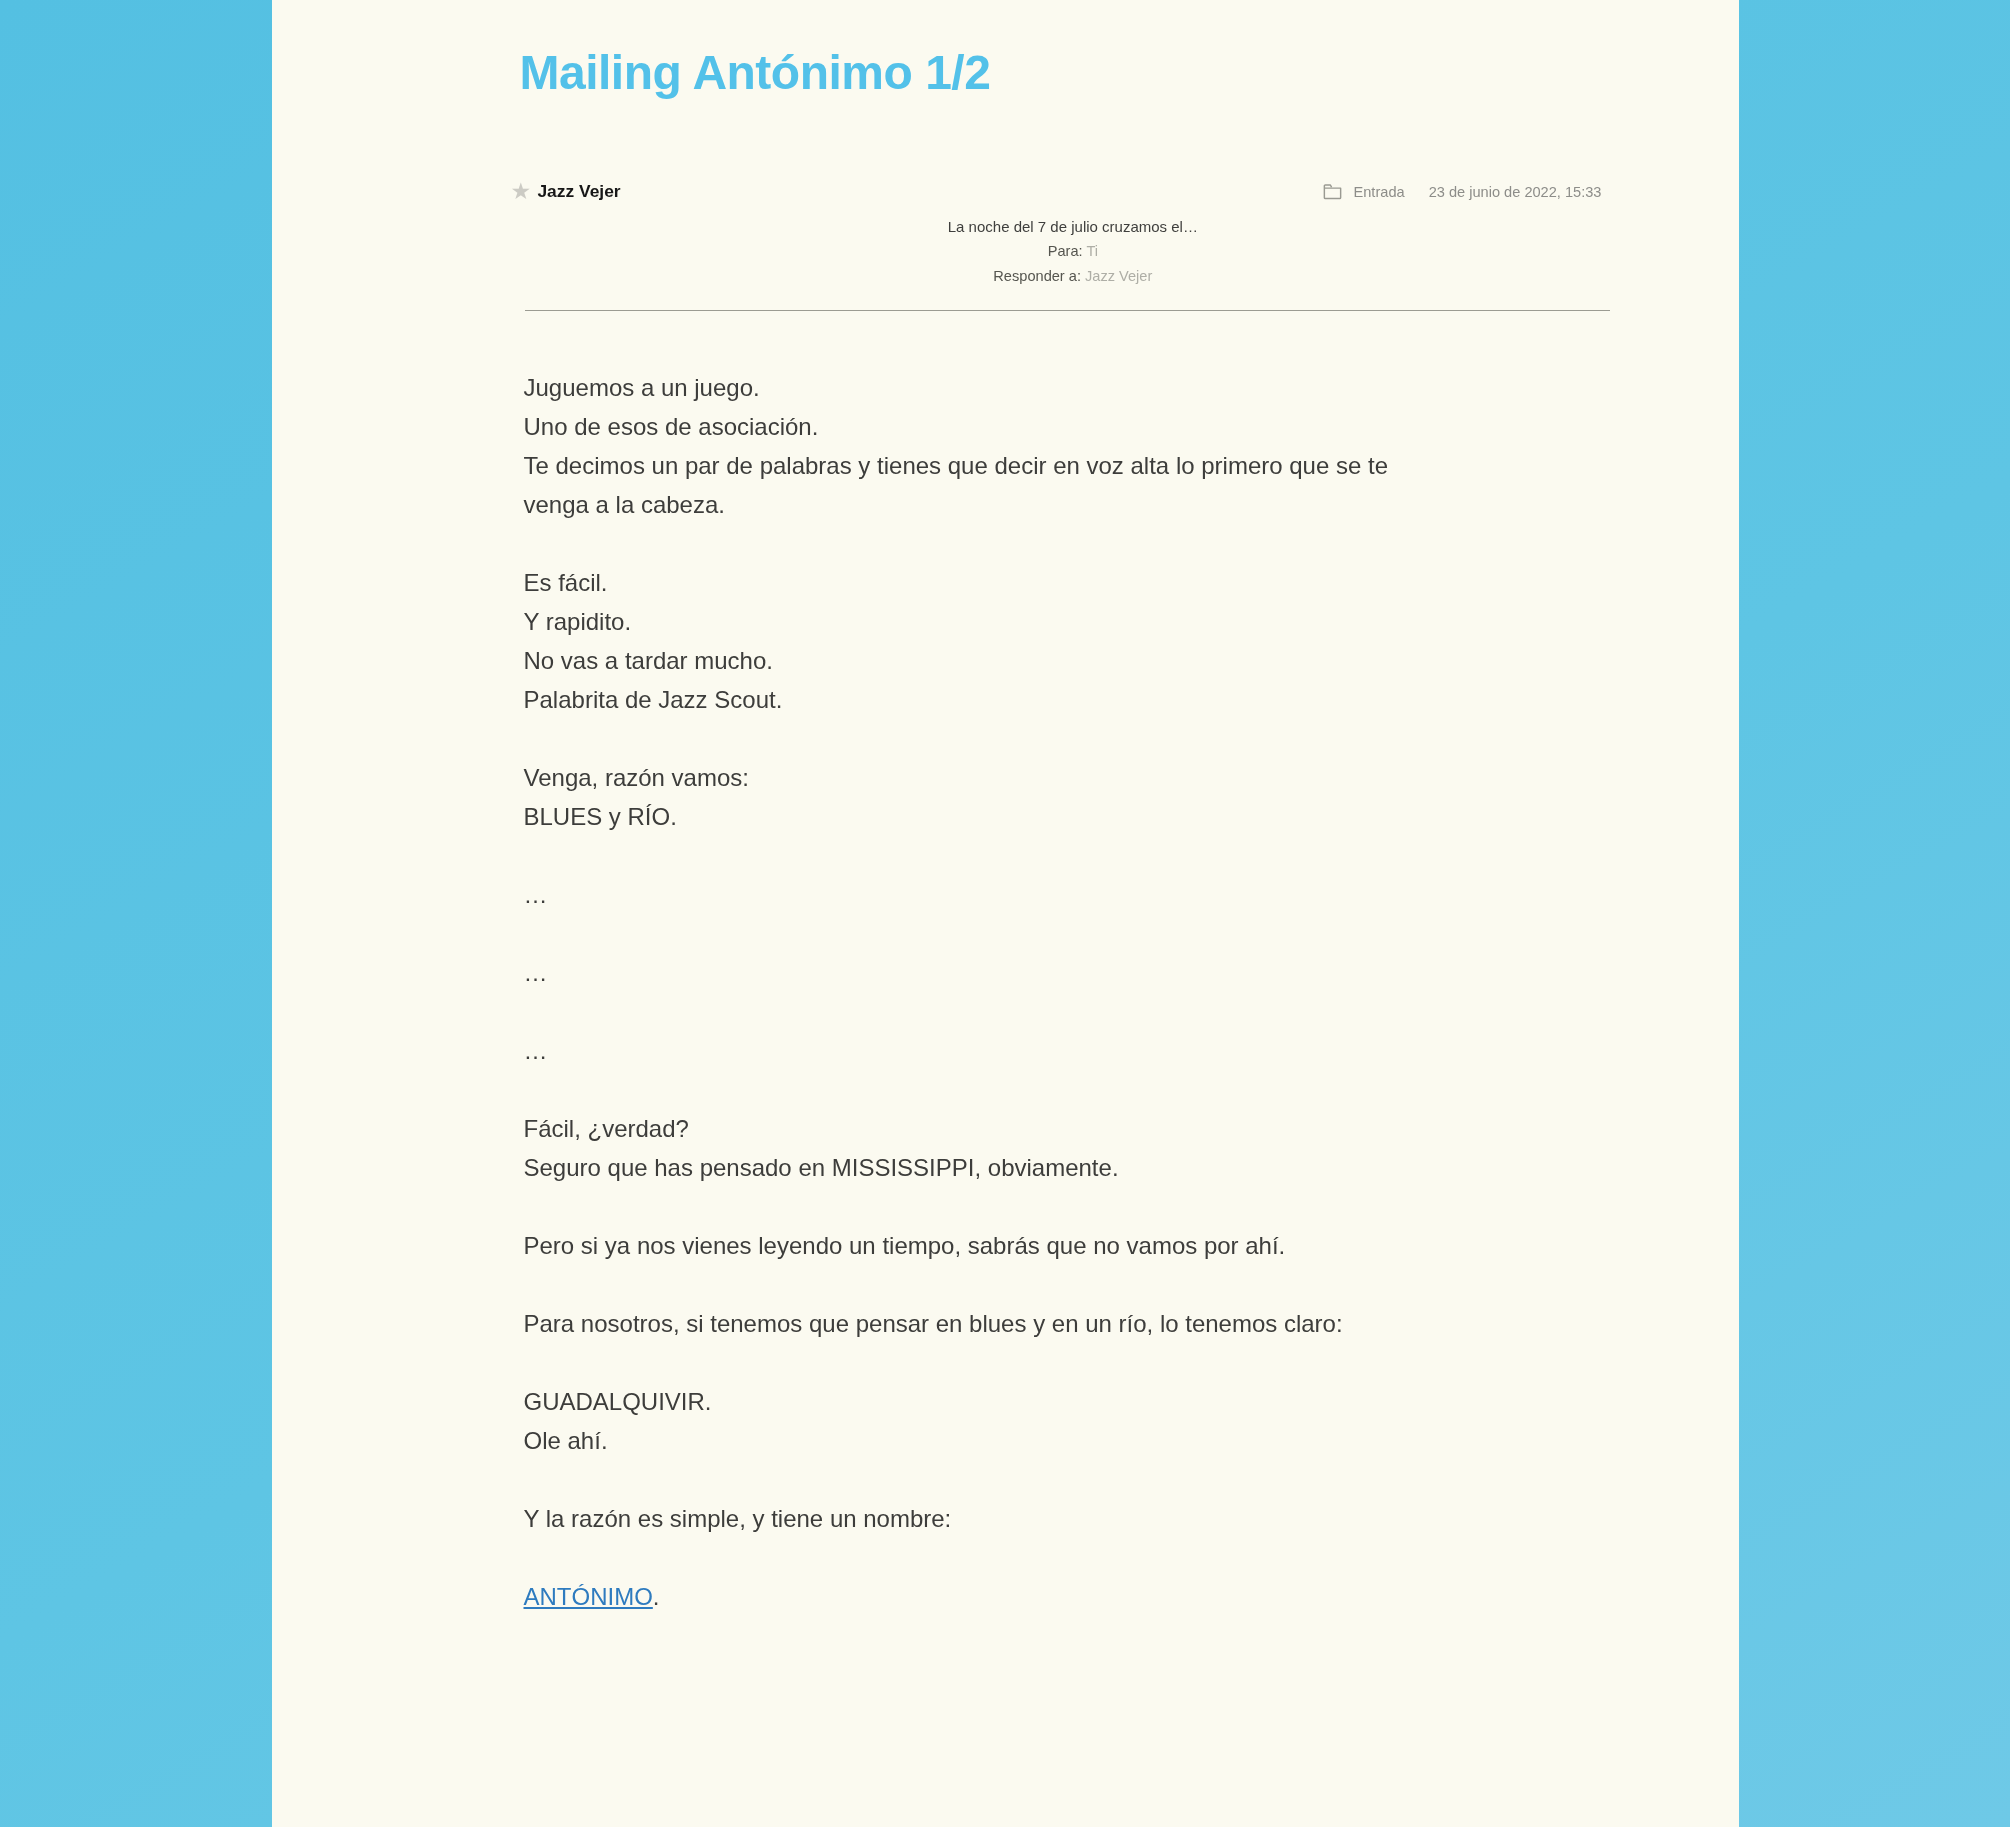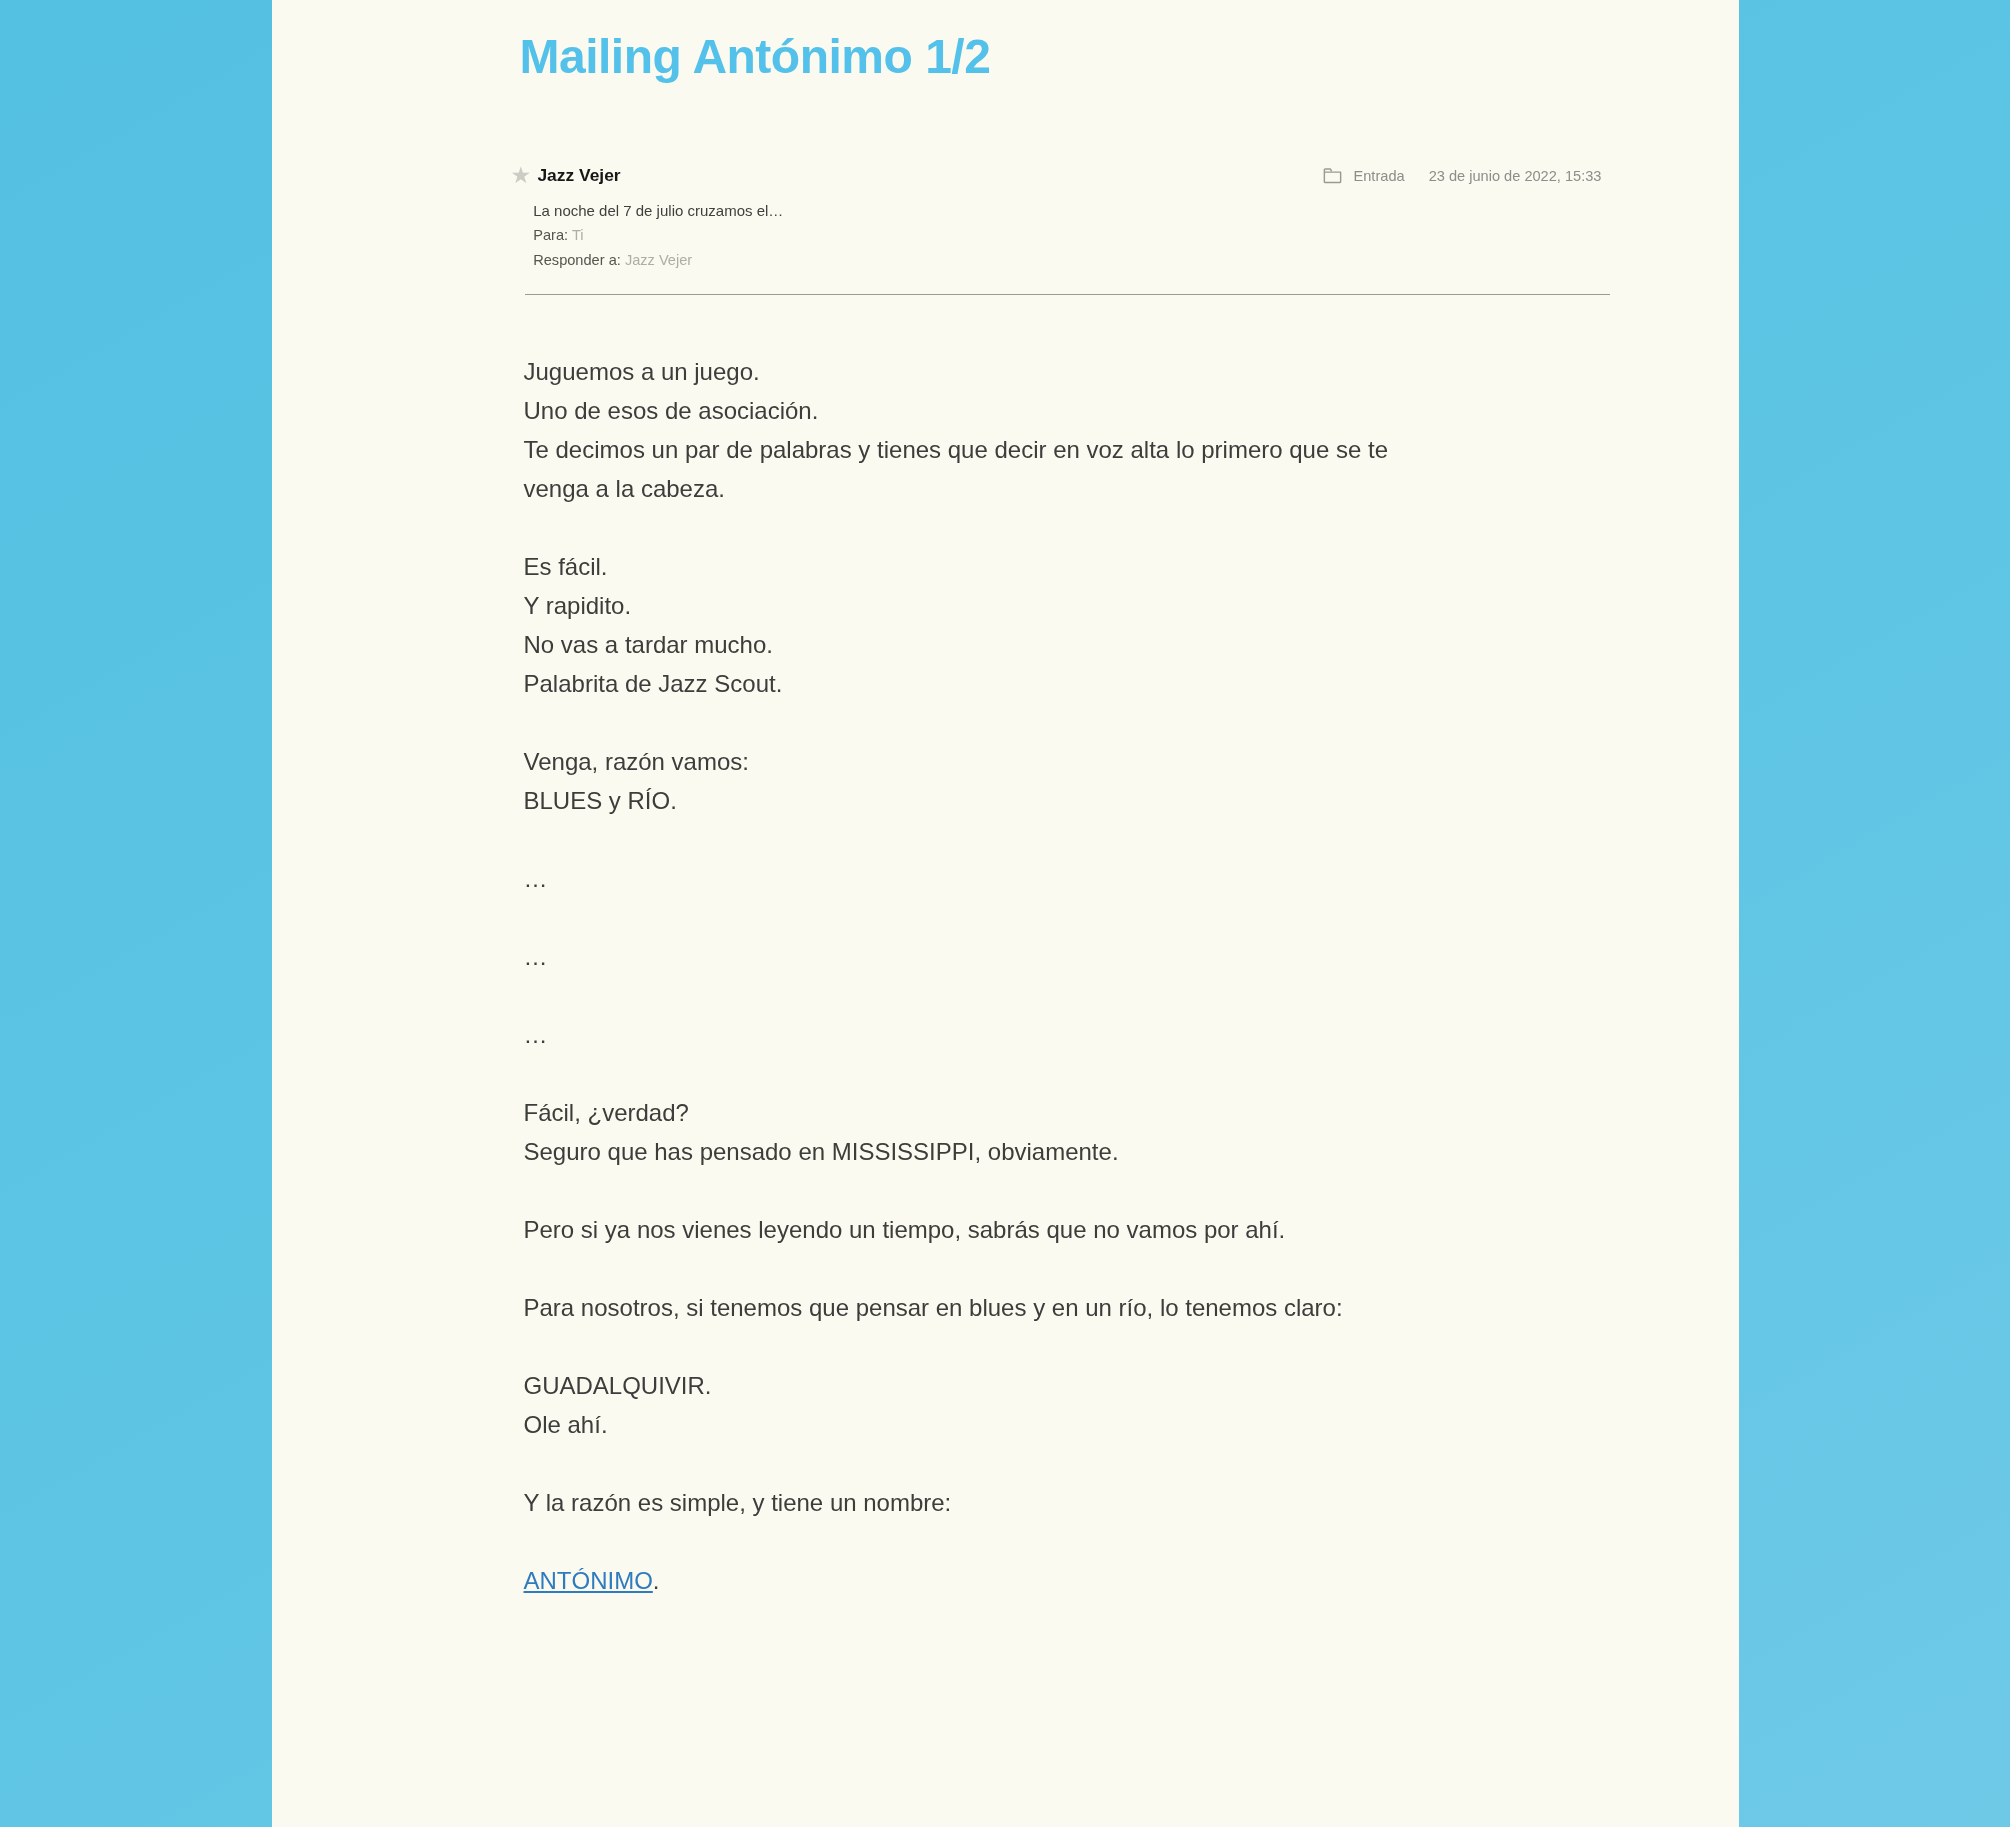--- a/index.html
+++ b/index.html
@@ -16,21 +16,21 @@
   .page {
     width: 1467px;
     height: 1827px;
     margin: 0 auto;
     background: #fbfaf0;
     box-sizing: border-box;
   }
   .content {
     width: 1093px;
     margin-left: 248px;
-    padding-top: 32px;
+    padding-top: 48px;
     box-sizing: border-box;
   }
   .title {
     margin: 0;
     font-size: 48px;
     line-height: 1.05;
     font-weight: bold;
     letter-spacing: -0.5px;
     color: #53c1e9;
   }
@@ -72,20 +72,21 @@
     display: flex;
     align-items: flex-end;
     gap: 12px;
   }
   .folder-svg {
     display: block;
   }
   .sub {
     margin-left: 13.7px;
     margin-top: 8.2px;
+    text-align: center;
   }
   .preview {
     font-size: 15px;
     line-height: 24px;
     color: #3f3f3d;
   }
   .kv {
     font-size: 14.6px;
     line-height: 25.6px;
     color: #55554f;

